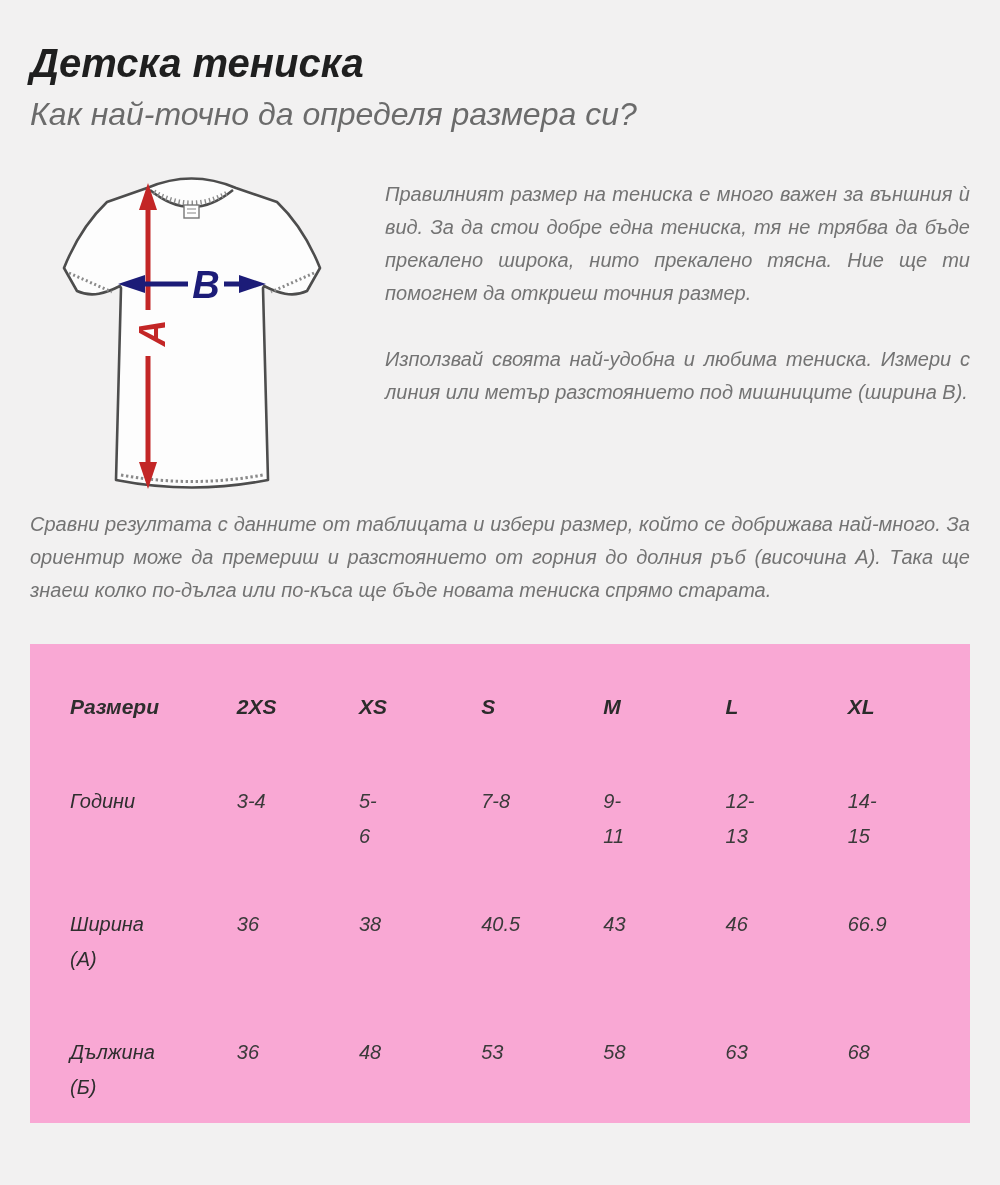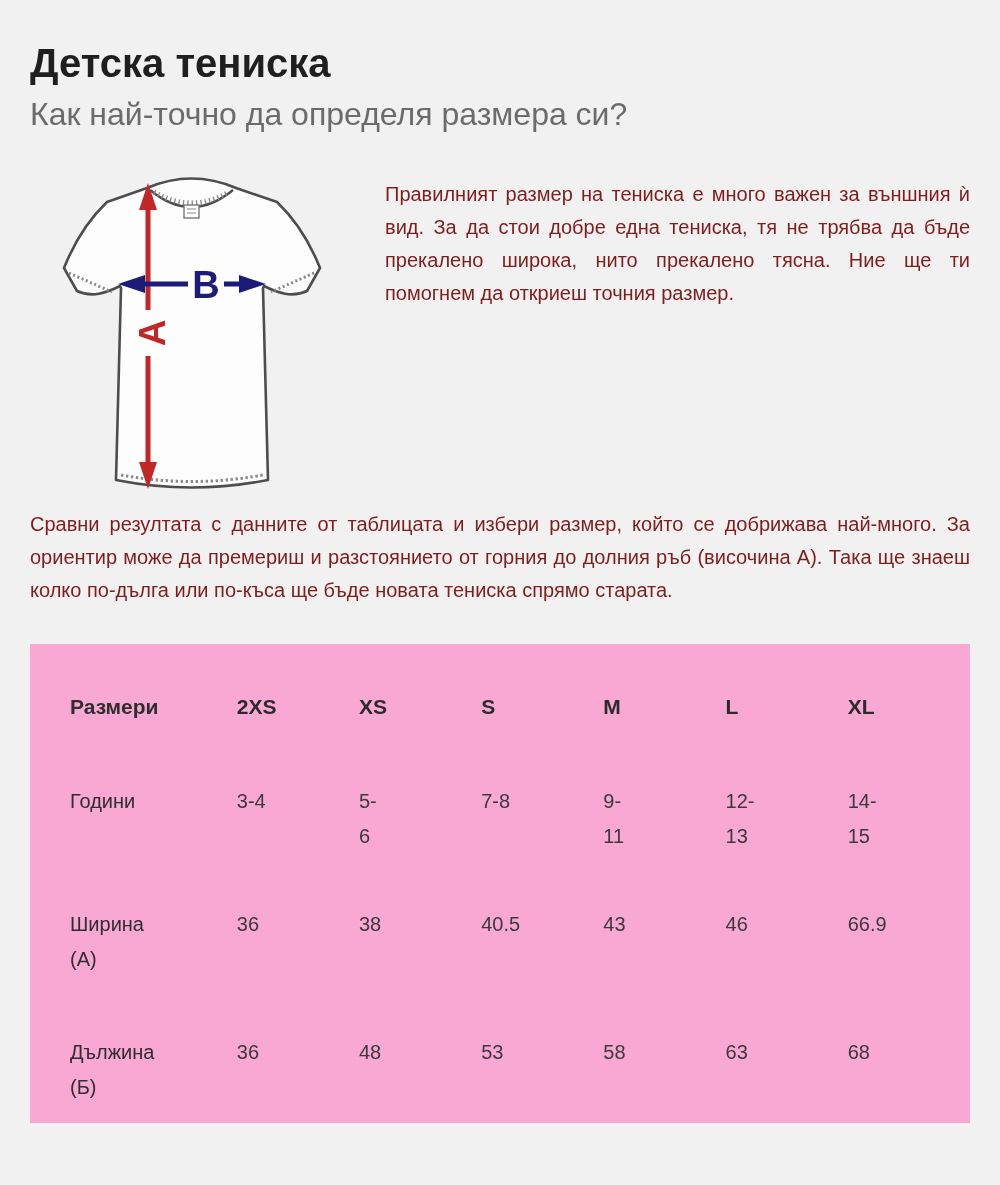--- a/index.html
+++ b/index.html
@@ -5,21 +5,21 @@
   * { box-sizing: border-box; margin: 0; padding: 0; }
   html, body { width: 1000px; }
   body {
     width: 1000px;
     height: 1185px;
     background: #f2f1f1;
     font-family: "Liberation Sans", sans-serif;
     color: #2d2d2d;
     overflow: hidden;
   }
-  .page { padding: 0 30px; }
+  .page { padding: 0 30px; font-style: italic; }
 
   .title {
     margin-top: 38px;
     font-size: 40px;
     line-height: 50px;
     font-weight: 600;
     color: #1f1f1f;
   }
   .subtitle {
     margin-top: 6px;
@@ -40,21 +40,21 @@
     flex: 0 0 355px;
   }
   .intro-col {
     flex: 1;
     padding-top: 14px;
   }
   .body-text {
     font-size: 20px;
     line-height: 33px;
     text-align: justify;
-    color: #7f1d1d;
+    color: #737373;
   }
   .p2 { margin-top: 33px; }
   .p3 { margin-top: 4px; }
 
   .size-card {
     margin-top: 37px;
     width: 940px;
     background: #f9a8d4;
     padding: 50px 0 18px 0;
   }
@@ -141,20 +141,21 @@
           <line x1="194" y1="120" x2="213" y2="120" stroke="#1c1c78" stroke-width="5"></line>
           <polygon points="88,120 115,111 115,129"></polygon>
           <polygon points="236,120 209,111 209,129"></polygon>
           <text x="176" y="121" text-anchor="middle" dominant-baseline="central" font-size="38" font-weight="bold" fill="#1c1c78">B</text>
         </g>
       </svg>
     </div>
 
     <div class="intro-col">
       <p class="body-text p1">Правилният размер на тениска е много важен за външния ѝ вид. За да стои добре една тениска, тя не трябва да бъде прекалено широка, нито прекалено тясна. Ние ще ти помогнем да откриеш точния размер.</p>
+      <p class="body-text p2">Използвай своята най-удобна и любима тениска. Измери с линия или метър разстоянието под мишниците (ширина B).</p>
     </div>
   </div>
 
   <p class="body-text p3">Сравни резултата с данните от таблицата и избери размер, който се добрижава най-много. За ориентир може да премериш и разстоянието от горния до долния ръб (височина А). Така ще знаеш колко по-дълга или по-къса ще бъде новата тениска спрямо старата.</p>
 
   <div class="size-card">
 
     <div class="trow thead">
       <div class="cell label">Размери</div>
       <div class="cell">2XS</div>

